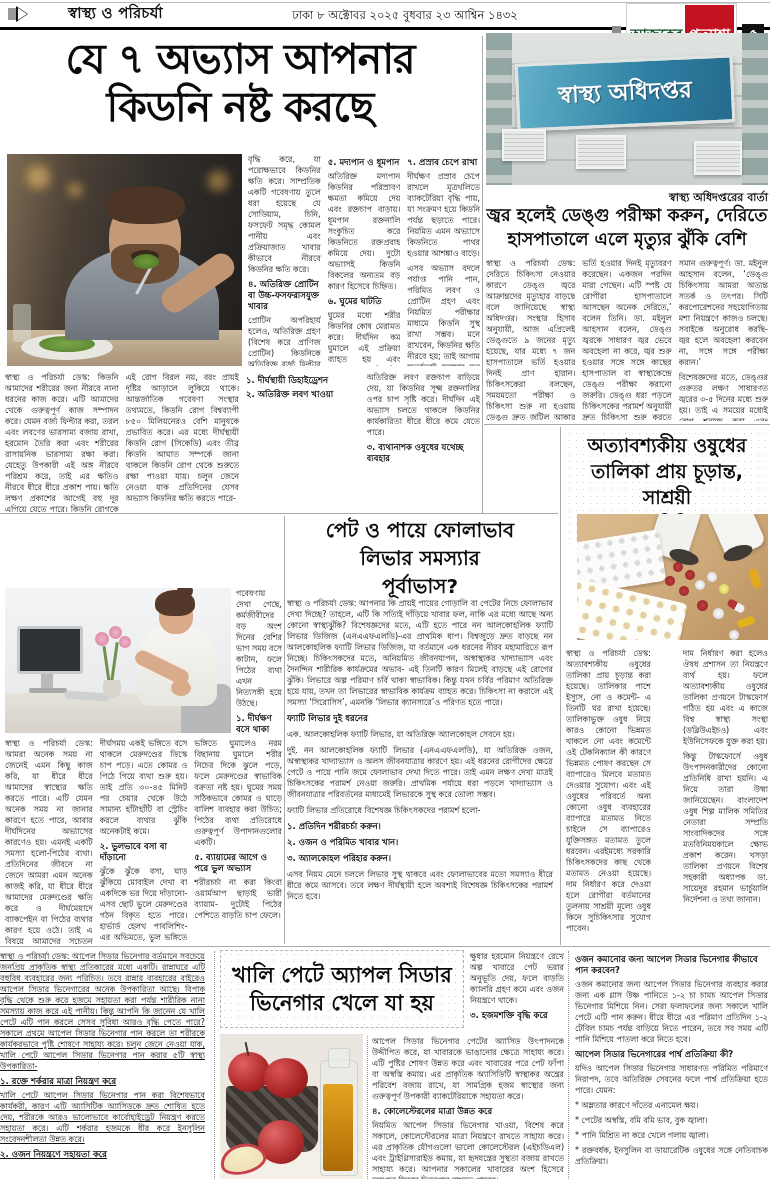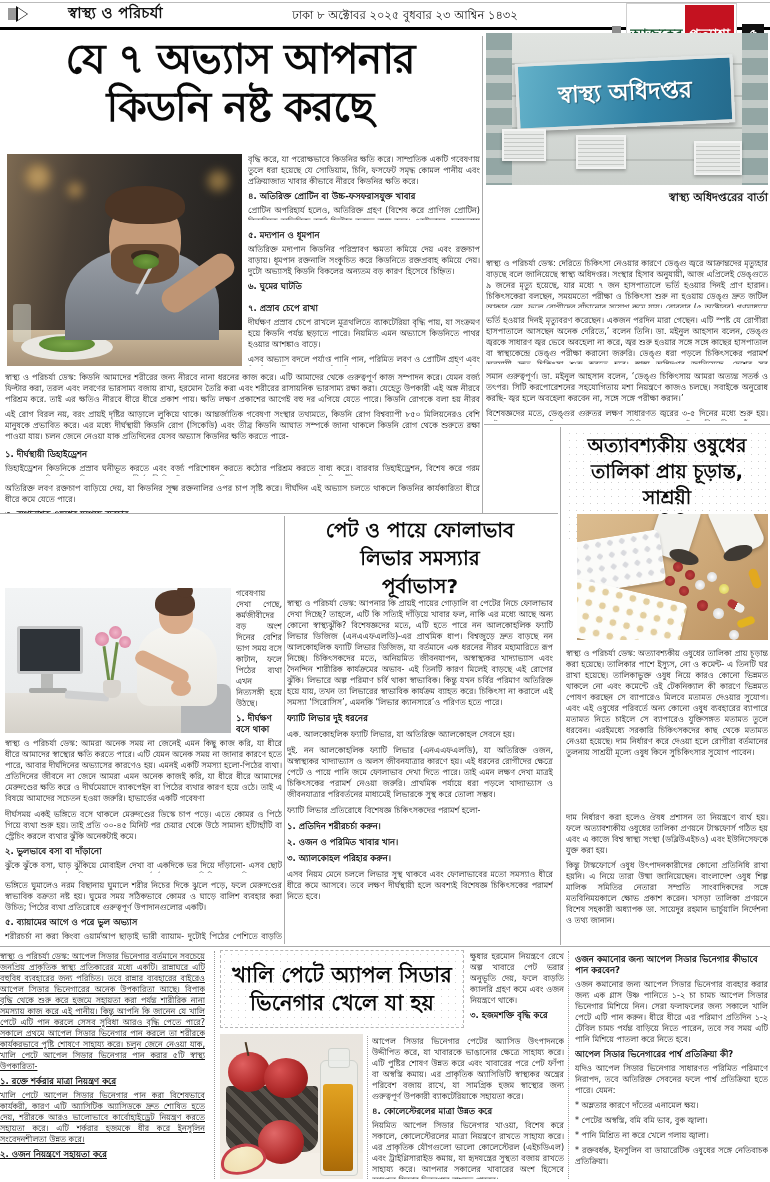--- a/index.html
+++ b/index.html
@@ -19,21 +19,21 @@
   .hdr-section{font-size:15px;font-weight:bold;margin-left:34px;letter-spacing:.2px;}
   .hdr-date{position:absolute;left:255px;top:7px;width:300px;text-align:center;font-size:11.5px;}
   .hdr-right{position:absolute;right:6px;top:3px;display:flex;align-items:center;gap:5px;}
   .hdr-graybox{width:9px;height:18px;background:#8d8d8d;}
   .brand{display:flex;align-items:center;font-weight:bold;font-size:14px;border:1px solid #d0d0d0;padding:1px 2px;background:#fff;}
   .brand .b1{color:#14532d;padding:0 2px;}
   .brand .b2{color:#fff;background:#c41220;padding:18px 4px;}
   .pageno{width:22px;height:22px;background:#111;color:#fff;font-weight:bold;font-size:14px;
           display:flex;align-items:center;justify-content:center;}
   
-  .cols{display:flex;gap:7px;flex-direction:column;}
+  .cols{display:flex;gap:7px;}
   .col{flex:1;overflow:hidden;}
   .colbox{overflow:hidden;}
   .blk{font-size:8px;line-height:11px;text-align:justify;margin:0 0 4px;}
   .blk.sub{font-size:8.5px;font-weight:bold;text-align:left;margin:3px 0 3px;line-height:11px;}
   .hl{font-weight:bold;text-align:center;color:#0a0a0a;}
   .vline{position:absolute;width:1px;background:#aaa;}
   .hline{position:absolute;height:1px;background:#aaa;}
   .vdot{position:absolute;width:0;border-left:1px dotted #999;}
   .dotted{background-image:radial-gradient(#cfcfcf .8px,transparent 1px);background-size:7px 7px;}
   .caption{font-weight:bold;text-align:right;font-size:11px;}
@@ -145,41 +145,41 @@
 
   <div class="abs k-bottom cols">
     <div class="col">
         <div class="blk p">স্বাস্থ্য ও পরিচর্যা ডেস্ক: কিডনি আমাদের শরীরের জন্য নীরবে নানা ধরনের কাজ করে। এটি আমাদের থেকে গুরুত্বপূর্ণ কাজ সম্পাদন করে। যেমন বর্জ্য ফিল্টার করা, তরল এবং লবণের ভারসাম্য বজায় রাখা, হরমোন তৈরি করা এবং শরীরের রাসায়নিক ভারসাম্য রক্ষা করা। যেহেতু উপকারী এই অঙ্গ নীরবে পরিশ্রম করে, তাই এর ক্ষতিও নীরবে ধীরে ধীরে প্রকাশ পায়। ক্ষতি লক্ষণ প্রকাশের আগেই বহু দূর এগিয়ে যেতে পারে। কিডনি রোগকে বলা হয় নীরব ঘাতক। এটি বিশ্বব্যাপী ক্রমবর্ধমান স্বাস্থ্য সমস্যার মধ্যে একটি।</div>
       </div>
     <div class="col">
         <div class="blk p">এই রোগ বিরল নয়, বরং প্রায়ই দৃষ্টির আড়ালে লুকিয়ে থাকে। আন্তর্জাতিক গবেষণা সংস্থার তথ্যমতে, কিডনি রোগ বিশ্বব্যাপী ৮৫০ মিলিয়নেরও বেশি মানুষকে প্রভাবিত করে। এর মধ্যে দীর্ঘস্থায়ী কিডনি রোগ (সিকেডি) এবং তীব্র কিডনি আঘাত সম্পর্কে জানা থাকলে কিডনি রোগ থেকে শুরুতে রক্ষা পাওয়া যায়। চলুন জেনে নেওয়া যাক প্রতিদিনের যেসব অভ্যাস কিডনির ক্ষতি করতে পারে-</div>
       </div>
     <div class="col">
         <div class="blk sub">১. দীর্ঘস্থায়ী ডিহাইড্রেশন</div>
-        <div class="blk p">ডিহাইড্রেশন কিডনিকে প্রস্রাব ঘনীভূত করতে এবং বর্জ্য পরিশোধন করতে কঠোর পরিশ্রম করতে বাধ্য করে। বারবার ডিহাইড্রেশন, বিশেষ করে গরম আবহাওয়ায় কিডনির ক্ষতি করতে পারে। দীর্ঘস্থায়ী ডিহাইড্রেশন, এমনকি হালকা মাত্রার হলেও, পাথর তৈরির ঝুঁকি বাড়ায়।</div>
         <div class="blk sub">২. অতিরিক্ত লবণ খাওয়া</div>
       </div>
     <div class="col">
         <div class="blk p">অতিরিক্ত লবণ রক্তচাপ বাড়িয়ে দেয়, যা কিডনির সূক্ষ্ম রক্তনালির ওপর চাপ সৃষ্টি করে। দীর্ঘদিন এই অভ্যাস চলতে থাকলে কিডনির কার্যকারিতা ধীরে ধীরে কমে যেতে পারে।</div>
         <div class="blk sub">৩. ব্যথানাশক ওষুধের যথেচ্ছ ব্যবহার</div>
       </div>
   </div>
 
   <div class="abs d-photo">
     <div class="art" style="left:0;top:0;width:26px;height:152px;background:repeating-linear-gradient(180deg,#93a6a4 0 17px,#c2cac7 17px 25px);"></div>
     <div class="art" style="left:256px;top:0;width:26px;height:152px;background:repeating-linear-gradient(180deg,#93a6a4 0 17px,#c2cac7 17px 25px);"></div>
     <div class="art" style="left:26px;top:0;width:230px;height:152px;background:repeating-linear-gradient(180deg,transparent 0 30px,#b9beba 30px 32px),linear-gradient(#e0e3e0,#ccd1cd);"></div>
     <div class="art" style="left:30px;top:26px;width:212px;height:62px;transform:rotate(-2.5deg);background:linear-gradient(100deg,#63b1c9,#2e7fa3 60%,#256b8d);border:3px solid #dfe3e2;box-shadow:0 3px 5px rgba(0,0,0,.3);display:flex;align-items:center;justify-content:center;">
       <span style="color:#fff;font-weight:bold;font-size:23px;text-shadow:1px 1px 1px rgba(0,0,0,.4);">স্বাস্থ্য অধিদপ্তর</span>
     </div>
     <div class="art grill" style="left:16px;top:96px;width:40px;height:28px;border:2px solid #f2f3f2;box-shadow:0 2px 3px rgba(0,0,0,.25);"></div>
     <div class="art grill" style="left:90px;top:102px;width:46px;height:30px;border:2px solid #f2f3f2;box-shadow:0 2px 3px rgba(0,0,0,.25);"></div>
     <div class="art grill" style="left:208px;top:108px;width:44px;height:30px;border:2px solid #f2f3f2;box-shadow:0 2px 3px rgba(0,0,0,.25);"></div>
   </div>
   <div class="abs d-caption caption">স্বাস্থ্য অধিদপ্তরের বার্তা</div>
+  <div class="abs d-headline hl">জ্বর হলেই ডেঙ্গু পরীক্ষা করুন, দেরিতে হাসপাতালে এলে মৃত্যুর ঝুঁকি বেশি</div>
   <div class="abs d-cols cols">
     <div class="col">
         <div class="blk p">স্বাস্থ্য ও পরিচর্যা ডেস্ক: দেরিতে চিকিৎসা নেওয়ার কারণে ডেঙ্গু জ্বরে আক্রান্তদের মৃত্যুহার বাড়ছে বলে জানিয়েছে স্বাস্থ্য অধিদপ্তর। সংস্থার হিসাব অনুযায়ী, আজ এপ্রিলেই ডেঙ্গুতে ৯ জনের মৃত্যু হয়েছে, যার মধ্যে ৭ জন হাসপাতালে ভর্তি হওয়ার দিনই প্রাণ হারান। চিকিৎসকেরা বলছেন, সময়মতো পরীক্ষা ও চিকিৎসা শুরু না হওয়ায় ডেঙ্গু দ্রুত জটিল আকার নেয়, ফলে রোগীদের বাঁচানোর সুযোগ কমে যায়। রোববার (৫ অক্টোবর) গণমাধ্যমে পাঠানো এক বার্তায় এসব তথ্য জানান স্বাস্থ্য অধিদপ্তরের হাসপাতাল ও ক্লিনিক শাখার পরিচালক ডা. মইনুল আহসান। তিনি জানান, দেরির কারণ হচ্ছে হাসপাতালে আসতে দেরি করা। ‘যারা মারা গেছেন, তাদের মধ্যে সাতজন</div>
       </div>
     <div class="col">
         <div class="blk p">ভর্তি হওয়ার দিনই মৃত্যুবরণ করেছেন। একজন পরদিন মারা গেছেন। এটি স্পষ্ট যে রোগীরা হাসপাতালে আসছেন অনেক দেরিতে,’ বলেন তিনি। ডা. মইনুল আহসান বলেন, ডেঙ্গু জ্বরকে সাধারণ জ্বর ভেবে অবহেলা না করে, জ্বর শুরু হওয়ার সঙ্গে সঙ্গে কাছের হাসপাতাল বা স্বাস্থ্যকেন্দ্রে ডেঙ্গু পরীক্ষা করানো জরুরি। ডেঙ্গু ধরা পড়লে চিকিৎসকের পরামর্শ অনুযায়ী দ্রুত চিকিৎসা শুরু করতে হবে। স্বাস্থ্য অধিদপ্তর জানিয়েছে, দেশের সব হাসপাতালেই বর্তমানে পর্যাপ্ত পরিমাণ ডেঙ্গু পরীক্ষার কিট, স্যালাইন ও ওষুধ মজুত রয়েছে। তবে মৃত্যুহার কমাতে শুধু চিকিৎসা নয়, একইসঙ্গে দ্রুত রোগ শনাক্তকরণ, পরিচ্ছন্নতা ও মশা নিয়ন্ত্রণ কার্যক্রমও</div>
       </div>
     <div class="col">
         <div class="blk p">সমান গুরুত্বপূর্ণ। ডা. মইনুল আহসান বলেন, ‘ডেঙ্গু চিকিৎসায় আমরা অত্যন্ত সতর্ক ও তৎপর। সিটি করপোরেশনের সহযোগিতায় মশা নিয়ন্ত্রণে কাজও চলছে। সবাইকে অনুরোধ করছি- জ্বর হলে অবহেলা করবেন না, সঙ্গে সঙ্গে পরীক্ষা করান।’</div>
         <div class="blk p">বিশেষজ্ঞদের মতে, ডেঙ্গুর গুরুতর লক্ষণ সাধারণত জ্বরের ৩-৫ দিনের মধ্যে শুরু হয়। তাই এ সময়ের মধ্যেই রোগ শনাক্ত করা এবং চিকিৎসা শুরু করাই রোগীর জীবন বাঁচানোর মূল চাবিকাঠি। স্বাস্থ্য অধিদপ্তরের পক্ষ থেকে নগরবাসীর নাগরিক, শহর প্রশাসন ও সিটি করপোরেশনগুলোর প্রতি আহ্বান জানানো হয়েছে, মশা নিয়ন্ত্রণ কার্যক্রম আরও জোরদার করতে এবং জনসচেতনতা বৃদ্ধিতে একযোগে কাজ করতে।</div>

